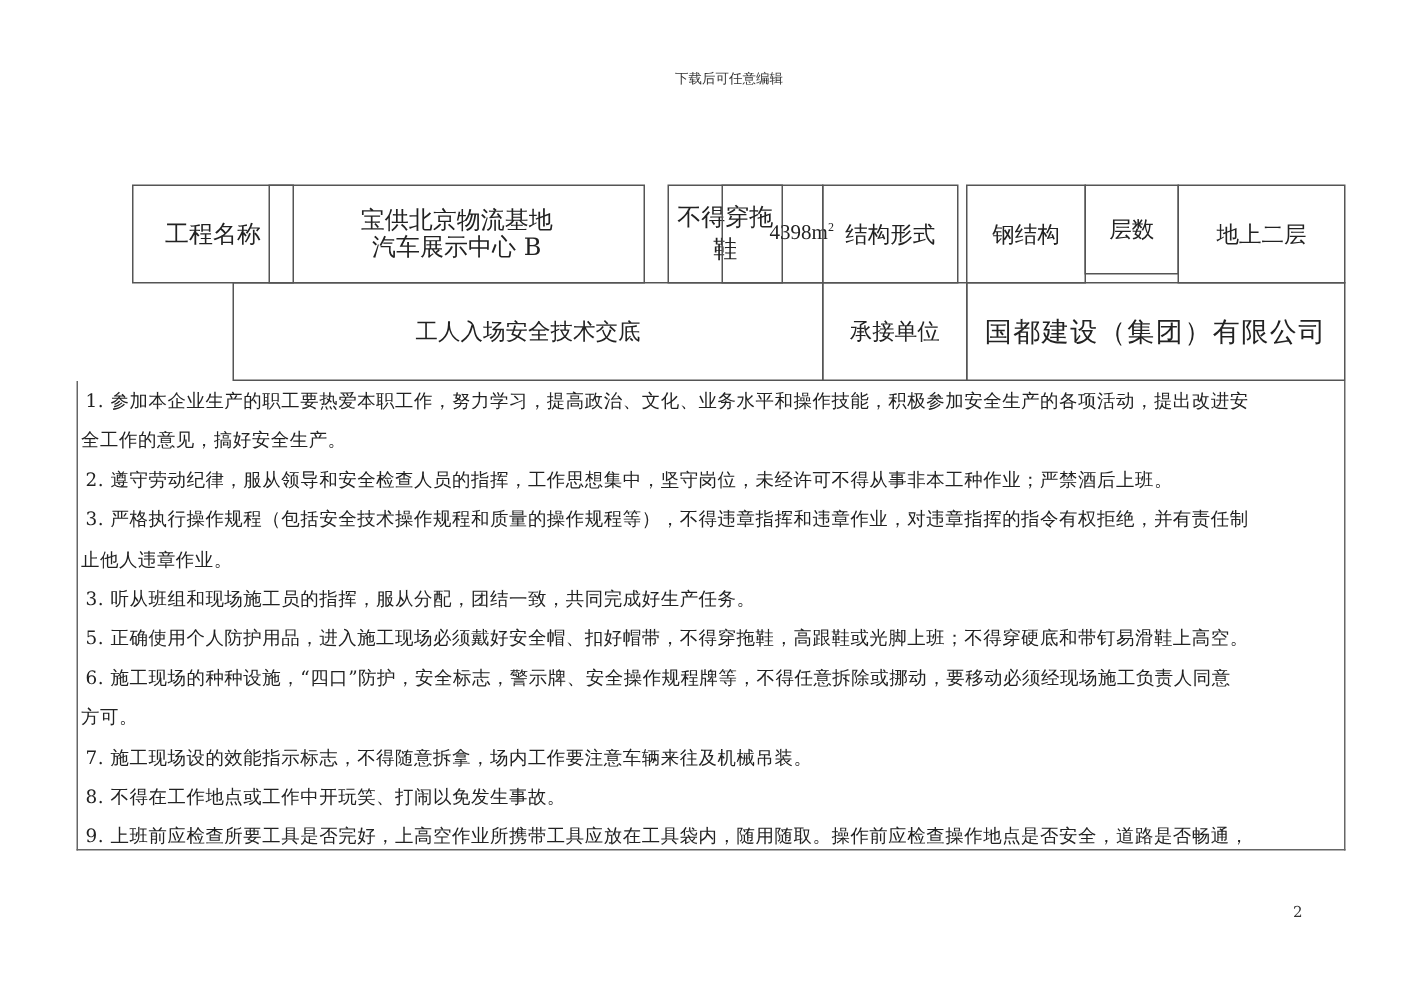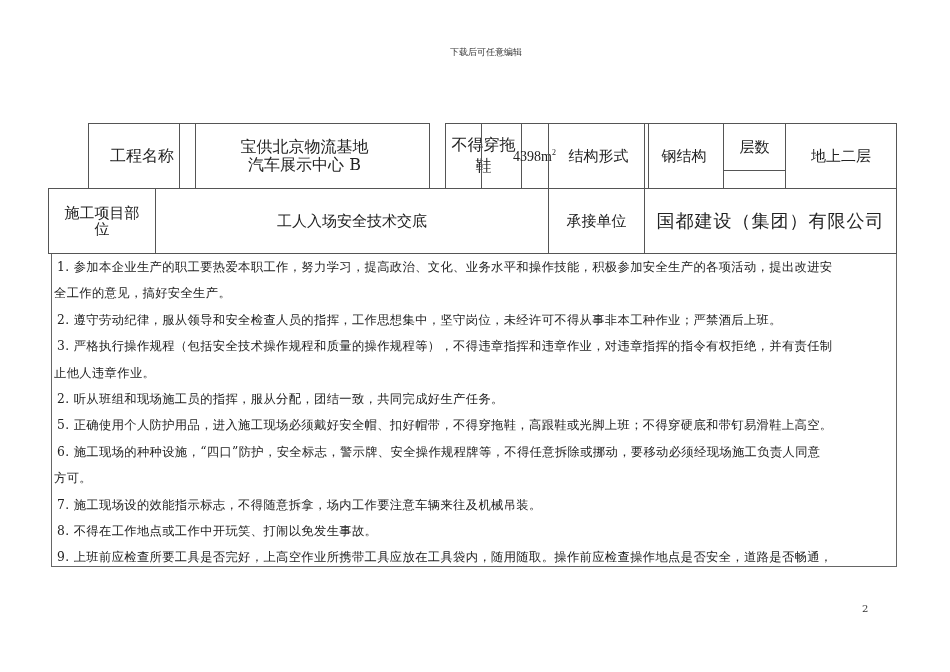--- a/index.html
+++ b/index.html
@@ -40,55 +40,51 @@
   <div class="cell val-big" style="left:107px;top:0;width:251px;height:66px;">
     <span>宝供北京物流基地</span>
     <span>汽车展示中心 B</span>
   </div>
   <div class="cell lbl" style="left:357px;top:0;width:77px;height:66px;">
     <span>不得穿拖鞋</span>
   </div>
   <div class="cell area" style="left:433px;top:0;width:68px;height:66px;padding-left:39px;">
     <span><span>4398m</span><sup>2</sup></span>
   </div>
-  <div class="cell title-val" style="left:500px;top:0;width:101px;height:66px;">
+  <div class="cell title-val" style="left:500px;top:0;width:91px;height:66px;">
     <span>结构形式</span>
   </div>
   <div class="cell title-val" style="left:596px;top:0;width:80px;height:66px;">
     <span>钢结构</span>
   </div>
-  <div class="cell title-val" style="left:675px;top:0;width:63px;height:48px;">
+  <div class="cell title-val" style="left:675px;top:0;width:63px;height:60px;">
     <span>层数</span>
   </div>
   <div class="cell title-val" style="left:737px;top:0;width:112px;height:66px;">
     <span>地上二层</span>
   </div>
 
-  <div class="cell lbl-small" style="left:0;top:65px;width:108px;height:66px;">
-    <span>施工项目部</span>
-    <span>位</span>
-  </div>
   <div class="cell title-val" style="left:107px;top:65px;width:394px;height:66px;">
     <span>工人入场安全技术交底</span>
   </div>
   <div class="cell title-val" style="left:500px;top:65px;width:97px;height:66px;">
     <span>承接单位</span>
   </div>
   <div class="cell company" style="left:596px;top:65px;width:253px;height:66px;">
     <span>国都建设（集团）有限公司</span>
   </div>
 </div>
 
 <div class="rules-box">
   <p>1. 参加本企业生产的职工要热爱本职工作，努力学习，提高政治、文化、业务水平和操作技能，积极参加安全生产的各项活动，提出改进安</p>
   <p class="cont">全工作的意见，搞好安全生产。</p>
   <p>2. 遵守劳动纪律，服从领导和安全检查人员的指挥，工作思想集中，坚守岗位，未经许可不得从事非本工种作业；严禁酒后上班。</p>
   <p>3. 严格执行操作规程（包括安全技术操作规程和质量的操作规程等），不得违章指挥和违章作业，对违章指挥的指令有权拒绝，并有责任制</p>
   <p class="cont">止他人违章作业。</p>
-  <p>2. 听从班组和现场施工员的指挥，服从分配，团结一致，共同完成好生产任务。</p>
+  <p>3. 听从班组和现场施工员的指挥，服从分配，团结一致，共同完成好生产任务。</p>
   <p>5. 正确使用个人防护用品，进入施工现场必须戴好安全帽、扣好帽带，不得穿拖鞋，高跟鞋或光脚上班；不得穿硬底和带钉易滑鞋上高空。</p>
   <p>6. 施工现场的种种设施，“四口”防护，安全标志，警示牌、安全操作规程牌等，不得任意拆除或挪动，要移动必须经现场施工负责人同意</p>
   <p class="cont">方可。</p>
   <p>7. 施工现场设的效能指示标志，不得随意拆拿，场内工作要注意车辆来往及机械吊装。</p>
   <p>8. 不得在工作地点或工作中开玩笑、打闹以免发生事故。</p>
   <p>9. 上班前应检查所要工具是否完好，上高空作业所携带工具应放在工具袋内，随用随取。操作前应检查操作地点是否安全，道路是否畅通，</p>
 </div>
 
 <div class="page-number">2</div>
 

